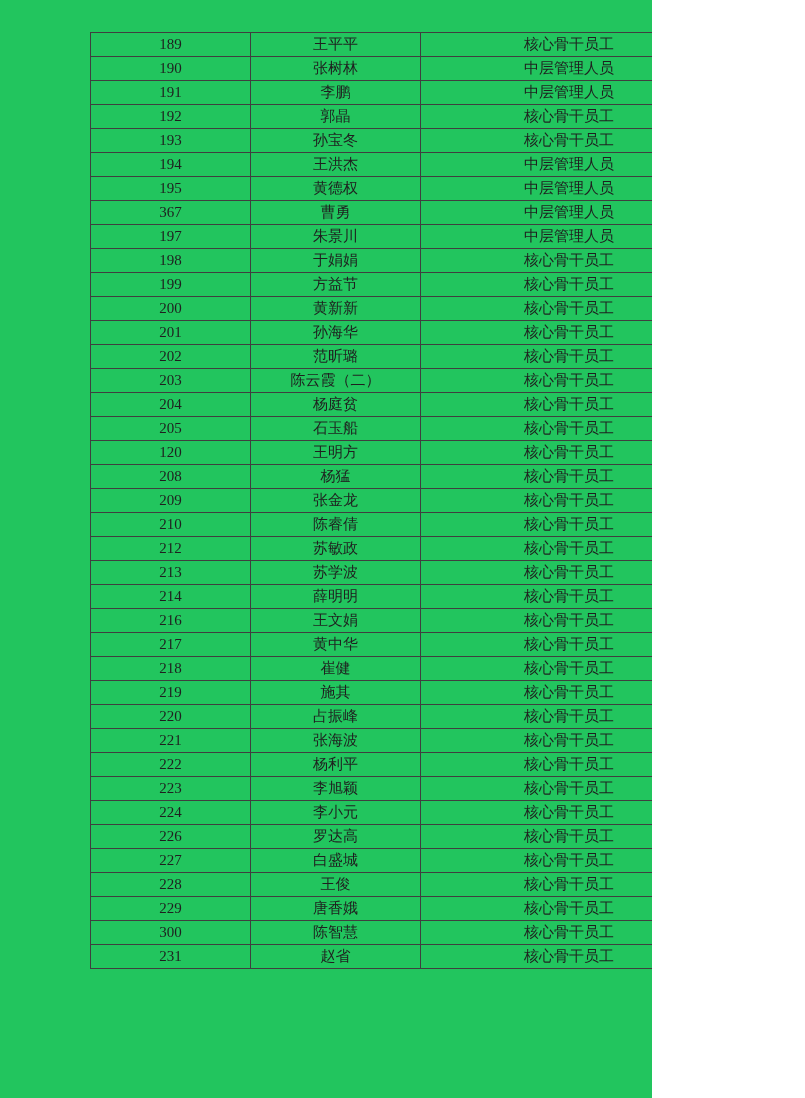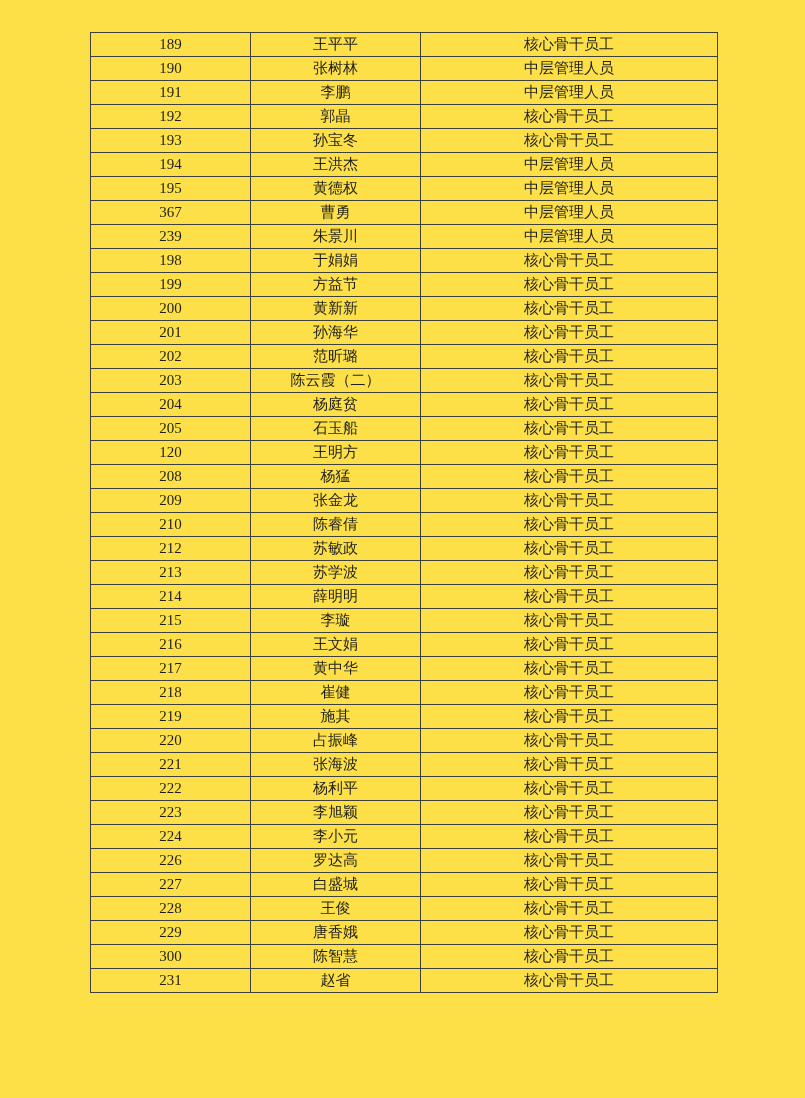--- a/index.html
+++ b/index.html
@@ -7,23 +7,23 @@
     padding: 0;
     background: #ffffff;
   }
   body {
     width: 805px;
     height: 1098px;
     font-family: "Liberation Serif", "DejaVu Serif", serif;
   }
   .page {
     position: relative;
-    width: 805px;
+    width: 652px;
     height: 1098px;
-    background: #fde047;
+    background: #22c55e;
     overflow: hidden;
   }
   table.emp-table {
     position: absolute;
     left: 90px;
     top: 32px;
     width: 627px;
     border-collapse: collapse;
     table-layout: fixed;
     color: #1f1f1f;
@@ -88,21 +88,21 @@
           <td>195</td>
           <td>黄德权</td>
           <td>中层管理人员</td>
         </tr>
         <tr>
           <td>367</td>
           <td>曹勇</td>
           <td>中层管理人员</td>
         </tr>
         <tr>
-          <td>239</td>
+          <td>197</td>
           <td>朱景川</td>
           <td>中层管理人员</td>
         </tr>
         <tr>
           <td>198</td>
           <td>于娟娟</td>
           <td>核心骨干员工</td>
         </tr>
         <tr>
           <td>199</td>
@@ -165,25 +165,20 @@
           <td>核心骨干员工</td>
         </tr>
         <tr>
           <td>213</td>
           <td>苏学波</td>
           <td>核心骨干员工</td>
         </tr>
         <tr>
           <td>214</td>
           <td>薛明明</td>
-          <td>核心骨干员工</td>
-        </tr>
-        <tr>
-          <td>215</td>
-          <td>李璇</td>
           <td>核心骨干员工</td>
         </tr>
         <tr>
           <td>216</td>
           <td>王文娟</td>
           <td>核心骨干员工</td>
         </tr>
         <tr>
           <td>217</td>
           <td>黄中华</td>

